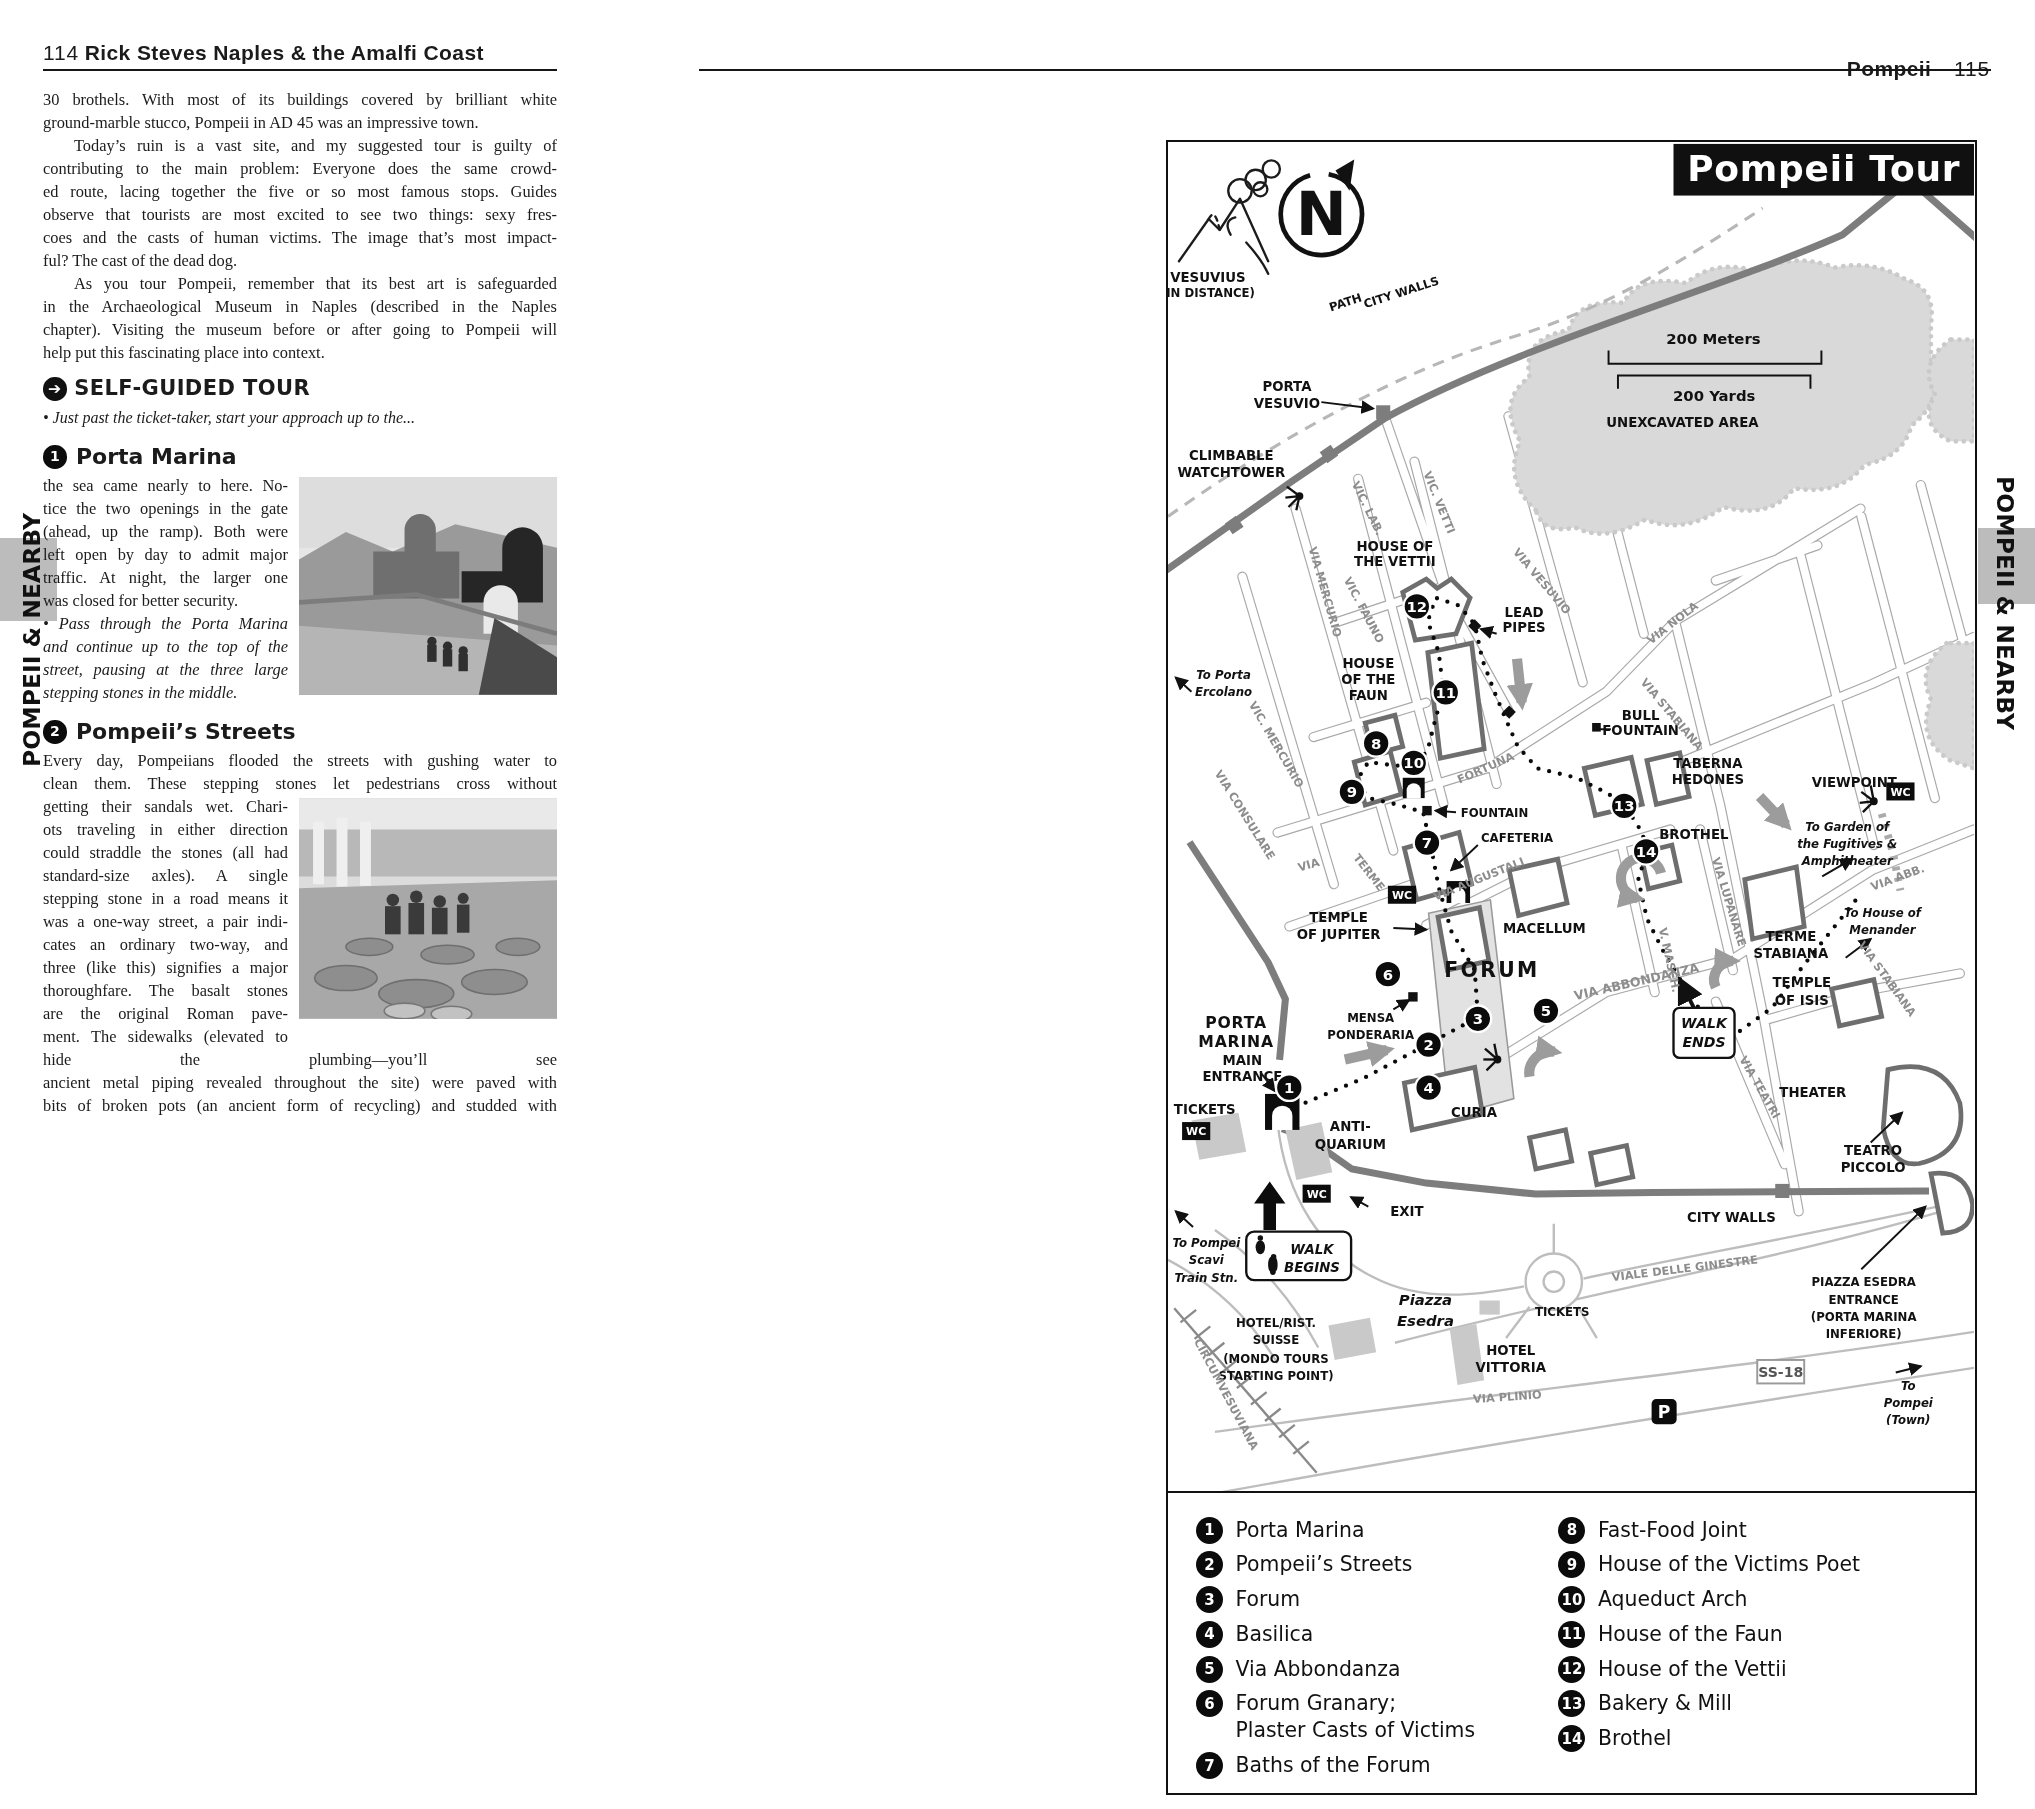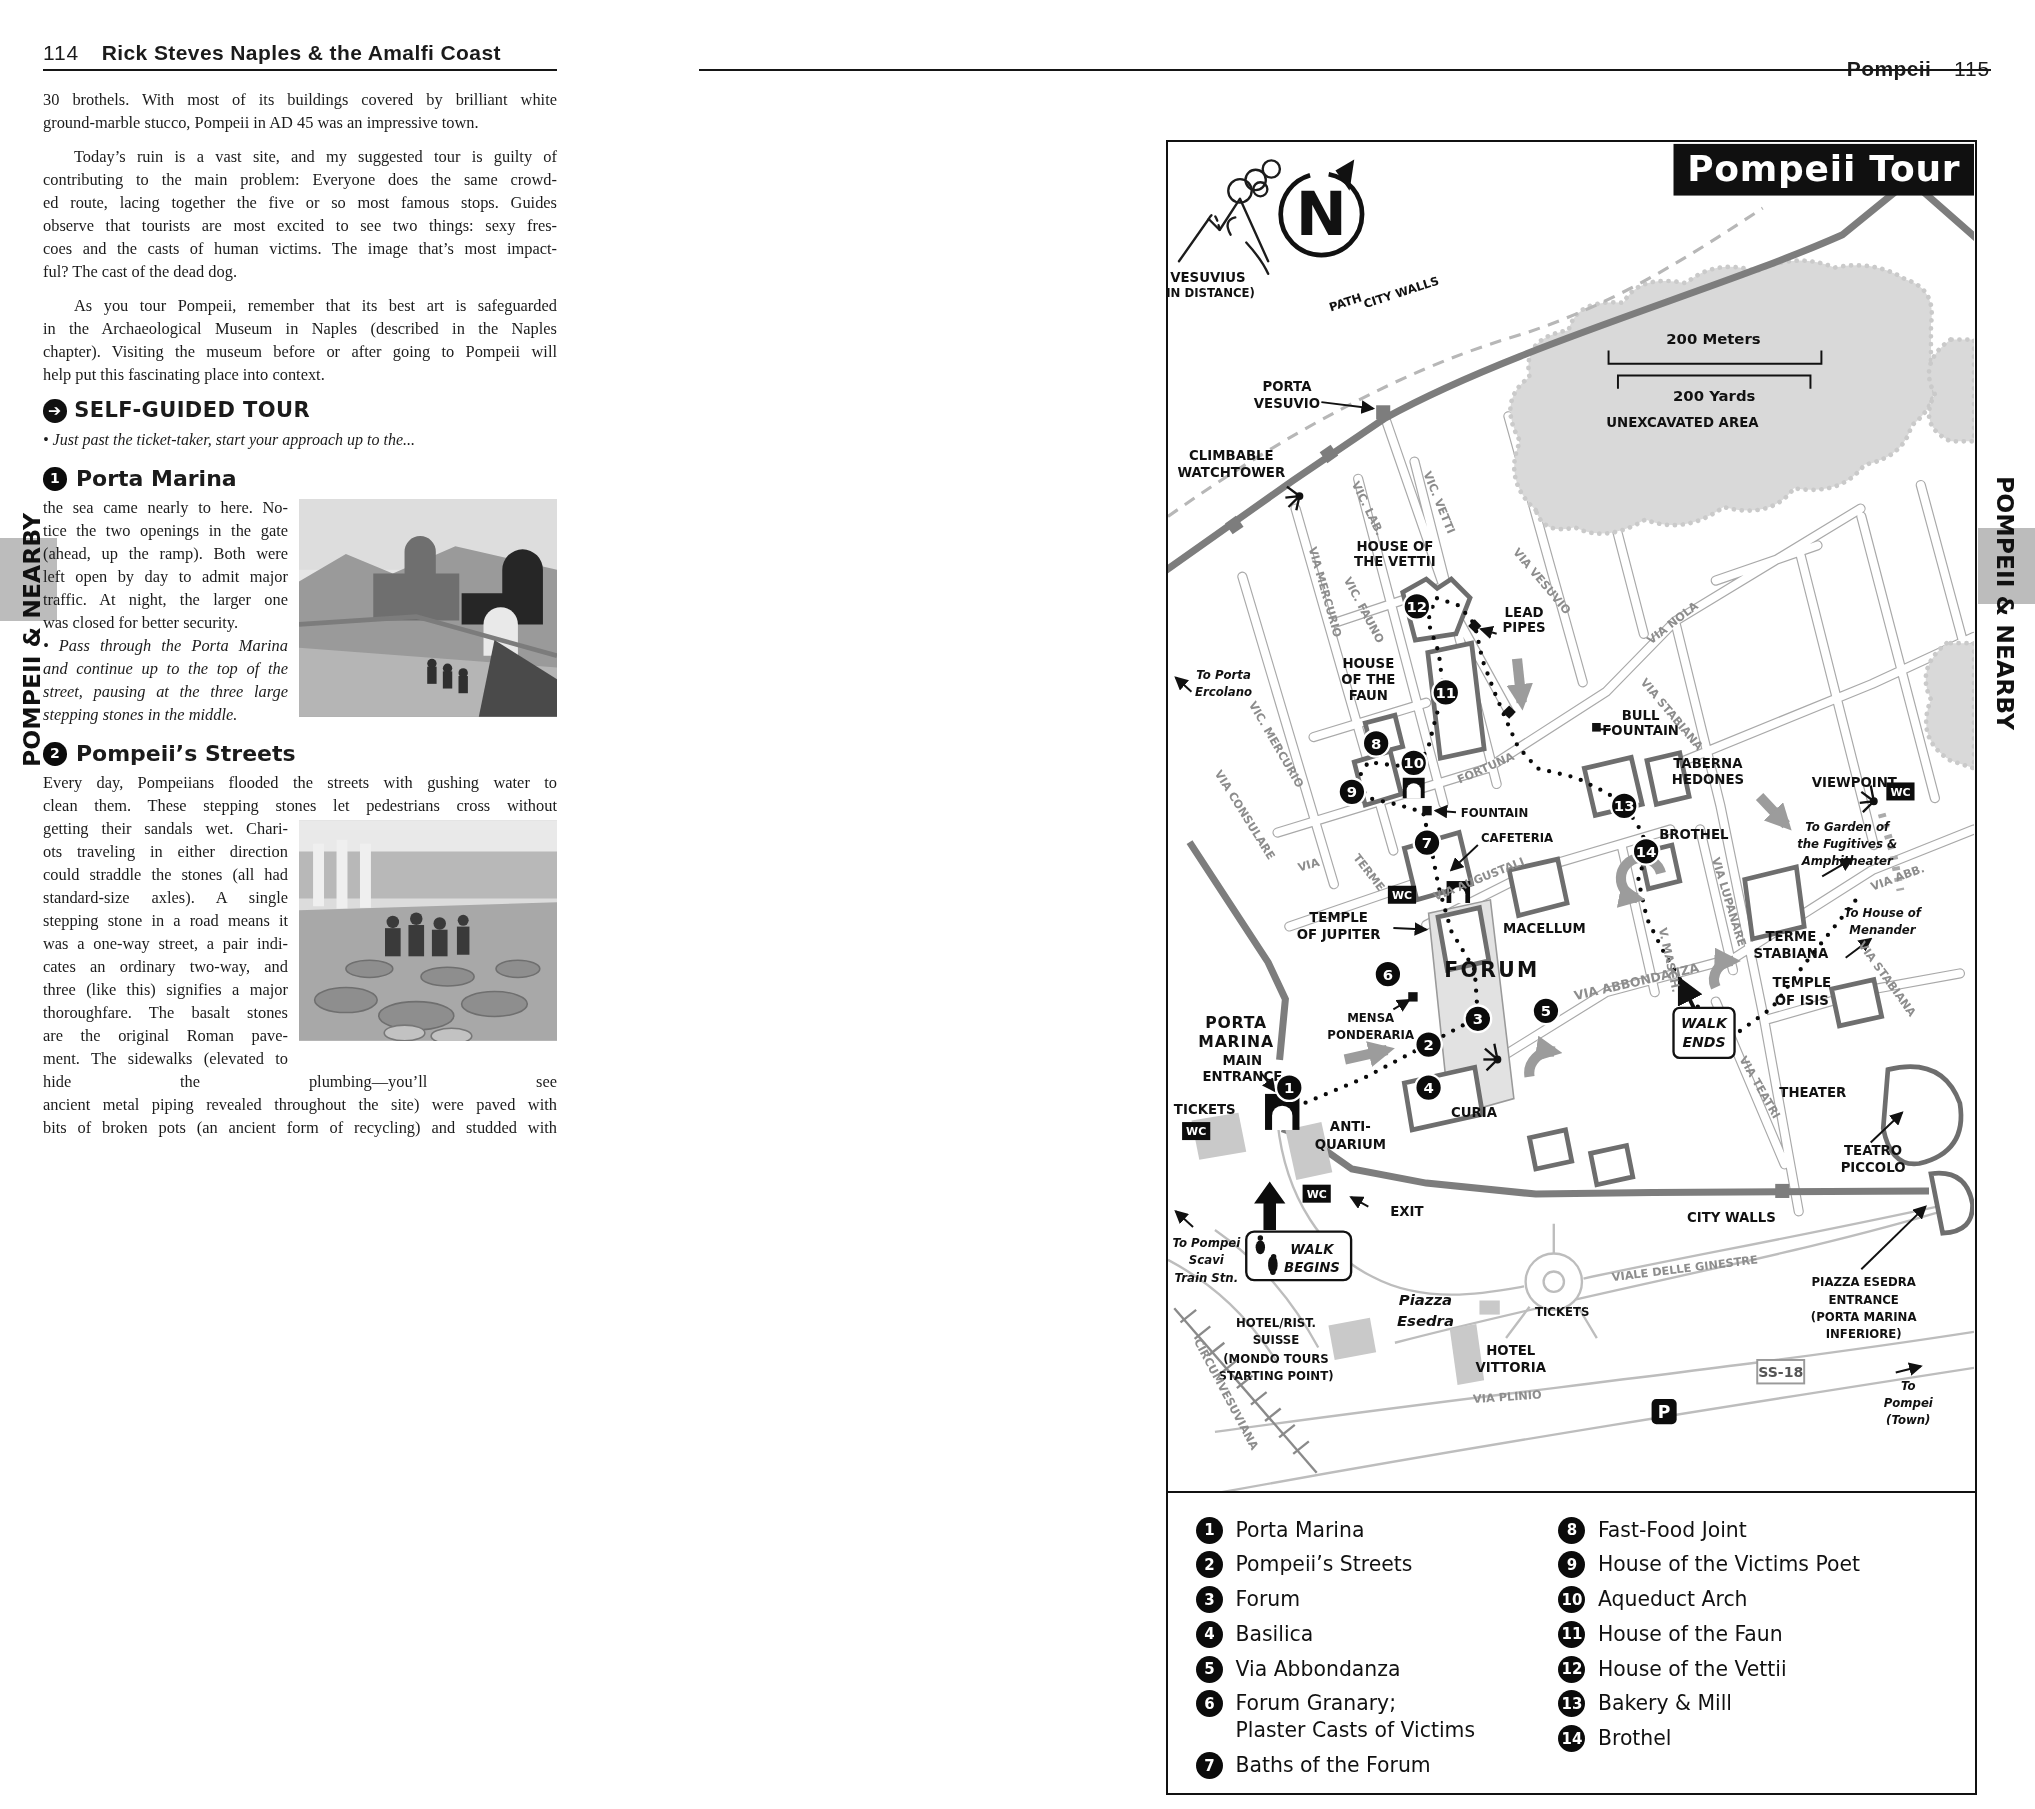--- a/index.html
+++ b/index.html
@@ -3,37 +3,37 @@
 <meta charset="utf-8">
 <style>
   html,body{margin:0;padding:0;background:#fff;}
   .page{position:relative;width:2035px;height:1809px;background:#fff;overflow:hidden;
         font-family:"Liberation Serif",serif;color:#1b1b1b;}
   
   .hdr{position:absolute;top:41px;font-family:"Liberation Sans",sans-serif;font-size:21px;}
   .hdr-left{left:43px;}
   .hdr-right{right:45px;text-align:right;margin-top:16px;}
   .hdr .pnum{font-weight:400;letter-spacing:0.8px;}
-  .hdr .htitle{font-weight:700;margin-left:17px;letter-spacing:0.4px;}
+  .hdr .htitle{font-weight:700;letter-spacing:0.4px;}
   .hdr-right .htitle{margin:0 17px 0 0;}
   .rule{position:absolute;top:69px;height:2.3px;background:#161616;}
   .rule-left{left:43px;width:514px;}
   .rule-right{left:699px;width:1292px;}
   
   .tabgray{position:absolute;background:#bcbcbc;}
   .tabtext{position:absolute;display:flex;align-items:center;justify-content:center;
            font-family:"DejaVu Sans",sans-serif;font-weight:700;font-size:23.5px;color:#111;}
   .tabtext span{white-space:nowrap;display:block;}
   .tab-l span{transform:rotate(-90deg);}
   .tab-r span{transform:rotate(90deg);}
   
   .lbody{position:absolute;left:43px;top:88px;width:514px;font-size:16.4px;line-height:23px;}
   .jl{text-align:justify;text-align-last:justify;}
   .jll{text-align-last:left;}
-  .ind{text-indent:31px;margin-top:11px;}
+  .ind{text-indent:31px;}
   .it{font-style:italic;}
   .tour-head{margin-top:9.4px;height:31px;display:flex;align-items:center;gap:7.8px;
              font-family:"DejaVu Sans",sans-serif;font-weight:700;font-size:21px;letter-spacing:0.4px;}
   .arrcirc{width:23.5px;height:23.5px;border-radius:50%;background:#111;color:#fff;display:inline-flex;
            align-items:center;justify-content:center;font-size:15.7px;font-weight:700;font-family:"DejaVu Sans",sans-serif;}
   .tourline{margin:1.6px 0 4.7px 0;font-style:italic;font-size:16px;}
   .sect-head{margin-top:11px;height:34px;display:flex;align-items:center;gap:9.4px;
              font-family:"DejaVu Sans",sans-serif;font-weight:700;font-size:22px;}
   .numcirc{width:23.5px;height:23.5px;border-radius:50%;background:#0c0c0c;color:#fff;display:inline-flex;
            align-items:center;justify-content:center;font-size:14px;font-weight:700;font-family:"DejaVu Sans",sans-serif;}

